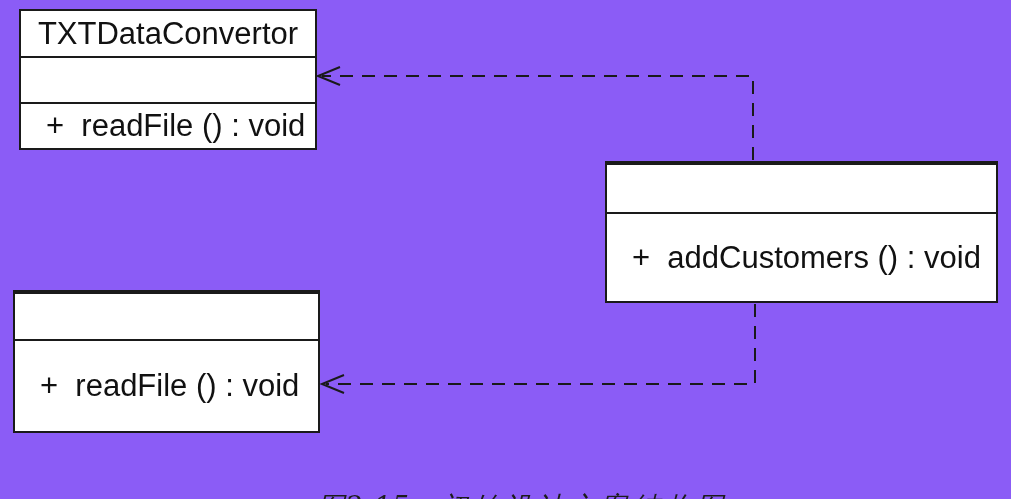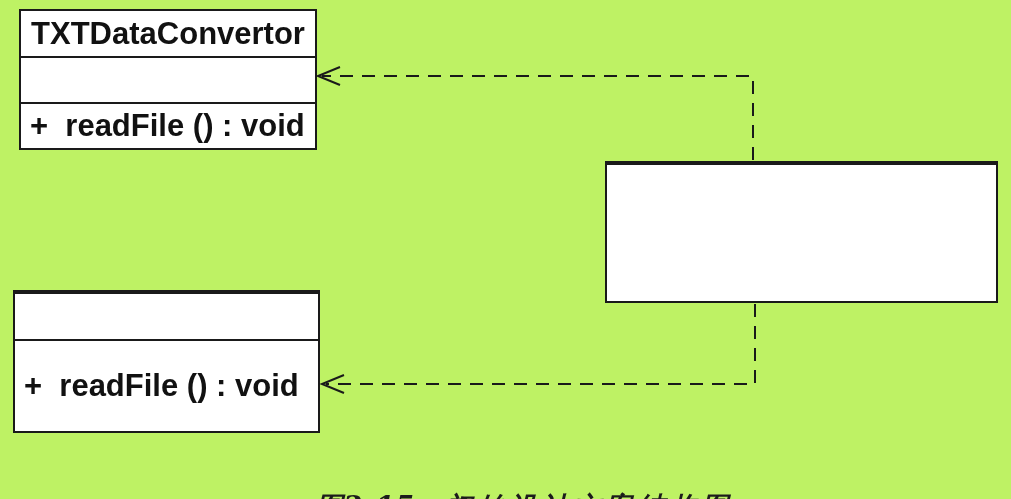--- a/index.html
+++ b/index.html
@@ -1,25 +1,24 @@
 <!DOCTYPE html>
 <html><head>
 <meta charset="utf-8">
 <style>
   * { margin: 0; padding: 0; box-sizing: border-box; }
   html, body { background: #ffffff; }
   .canvas {
     position: relative;
     width: 1011px;
     height: 499px;
-    background: #bef264;
+    background: #8b5cf6;
     font-family: "Liberation Sans", sans-serif;
     color: #111111;
     overflow: hidden;
-    font-weight: bold;
   }
   .uml-class {
     position: absolute;
     border: 2px solid #1a1a1a;
     background: #ffffff;
     display: flex;
     flex-direction: column;
   }
   .uml-class .title {
     display: flex;
@@ -29,21 +28,21 @@
     letter-spacing: 0px;
     white-space: pre;
   }
   .uml-class .attrs {
     border-top: 2px solid #1a1a1a;
   }
   .uml-class .methods {
     border-top: 2px solid #1a1a1a;
     display: flex;
     align-items: center;
-    padding-left: 9px;
+    padding-left: 25px;
     font-size: 31px;
     white-space: pre;
   }
   #class-txt   { left: 19px;  top: 9px;   width: 298px; height: 141px; }
   #class-txt .title   { height: 45px; }
   #class-txt .attrs   { height: 46px; }
   #class-txt .methods { flex: 1; }
 
   #class-customer { left: 605px; top: 161px; width: 393px; height: 142px; }
   #class-customer .title   { height: 44px; }
@@ -95,20 +94,21 @@
 <div class="canvas">
 
   <div class="uml-class" id="class-txt">
     <div class="title">TXTDataConvertor</div>
     <div class="attrs"></div>
     <div class="methods">+  readFile () : void</div>
   </div>
 
   <div class="uml-class" id="class-customer">
     <div class="attrs"></div>
+    <div class="methods">+  addCustomers () : void</div>
   </div>
 
   <div class="uml-class" id="class-excel">
     <div class="attrs"></div>
     <div class="methods">+  readFile () : void</div>
   </div>
 
   <svg class="arrows" viewBox="0 0 1011 499" xmlns="http://www.w3.org/2000/svg">
 
     <g>

